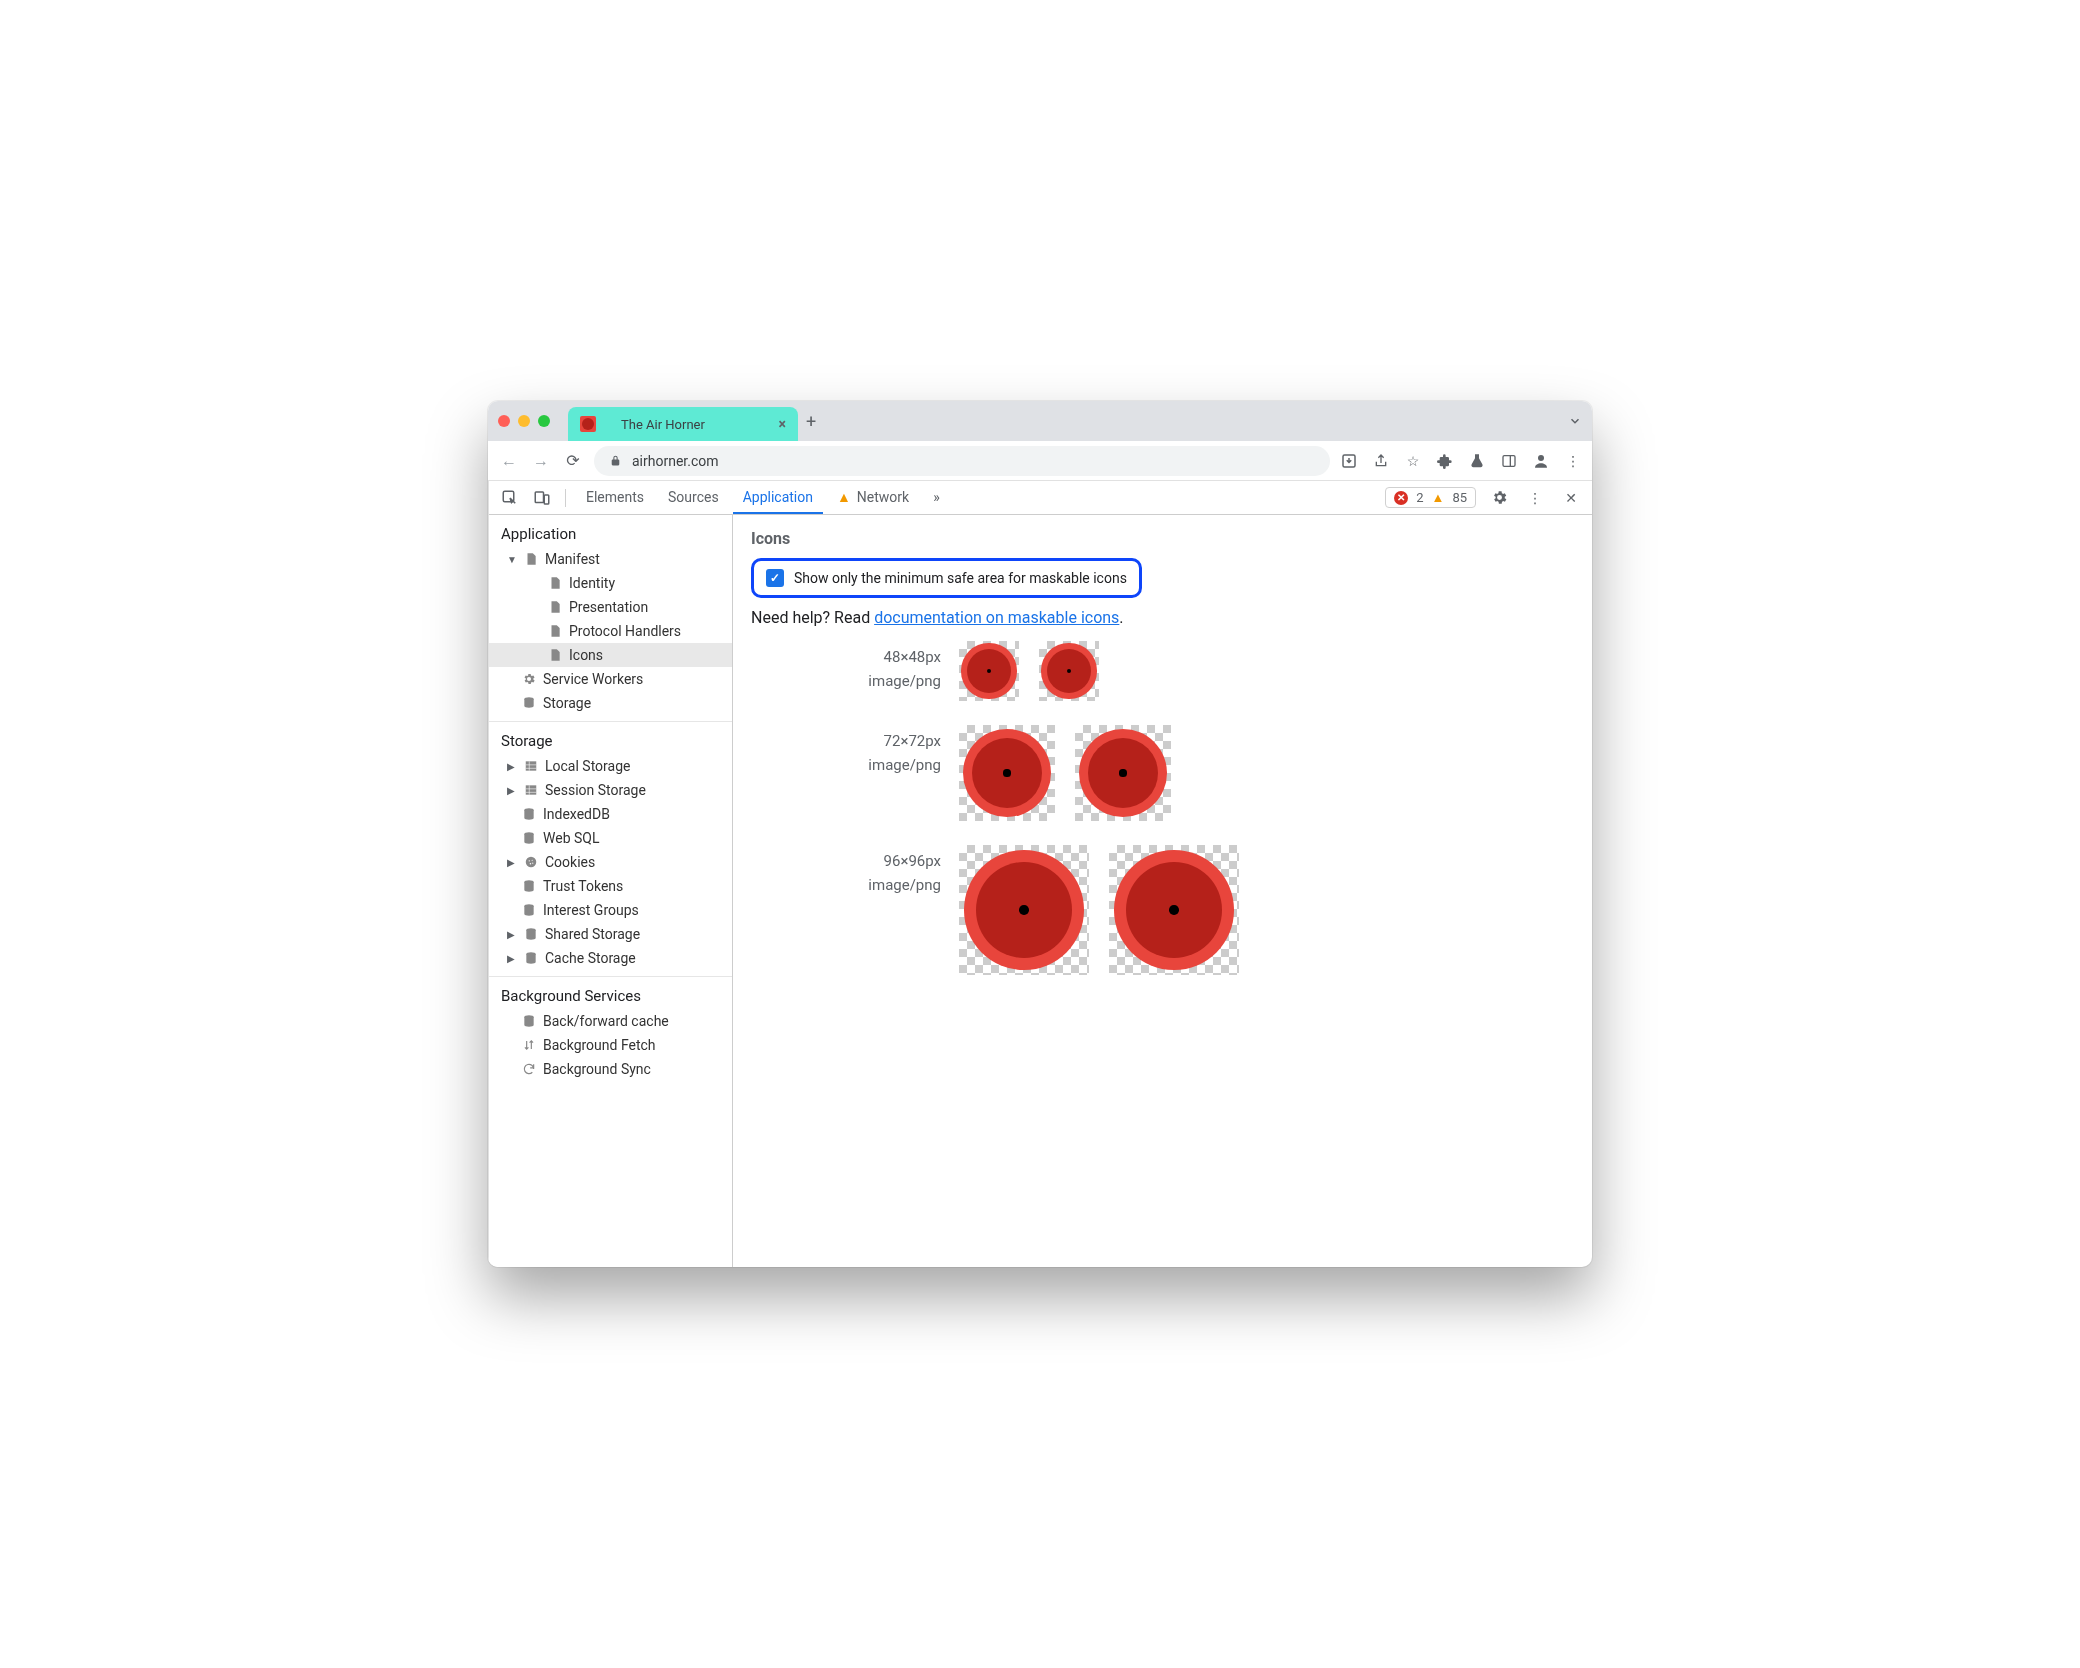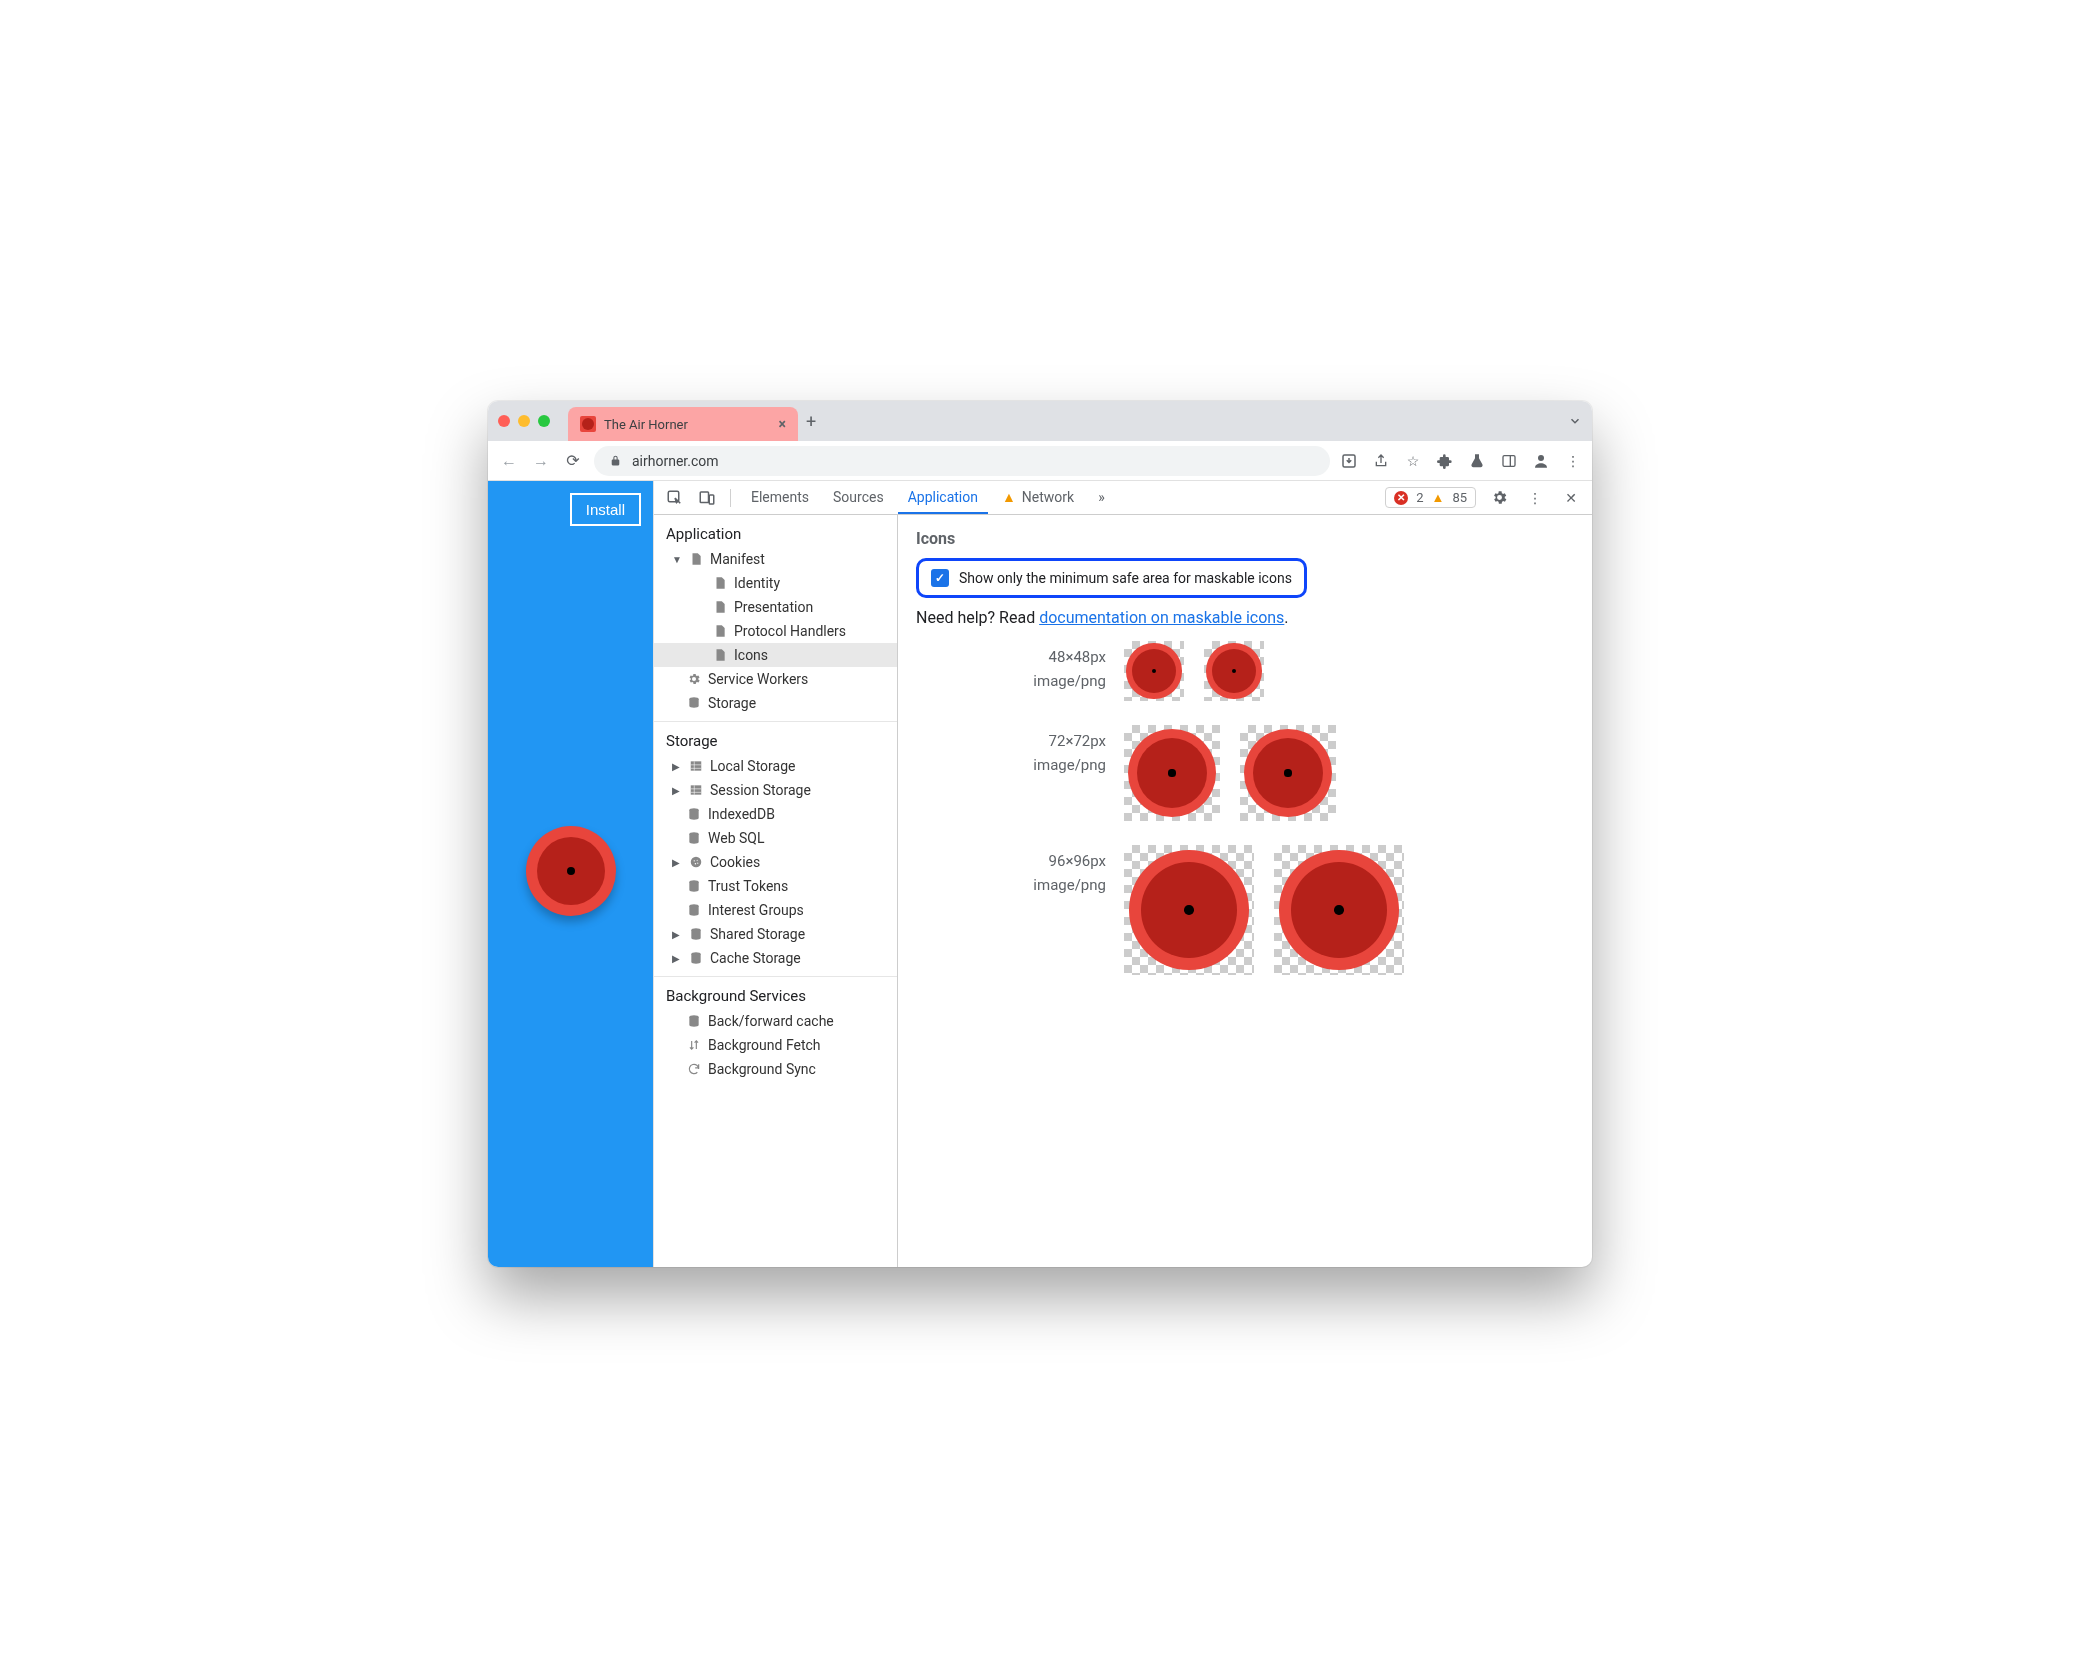--- a/index.html
+++ b/index.html
@@ -32,22 +32,22 @@
   .tabstrip {
     height: 40px; background: var(--chrome-grey);
     display: flex; align-items: flex-end; padding: 0 10px;
     gap: 8px;
   }
   .traffic { display: flex; gap: 8px; align-self: center; margin-right: 10px; }
   .traffic span { width: 12px; height: 12px; border-radius: 50%; display: block; }
   .t-red { background: #ff5f57; } .t-yellow { background: #febc2e; } .t-green { background: #28c840; }
 
   .tab {
-    height: 34px; background: #fca5a5; border-radius: 8px 8px 0 0;
-    display: flex; align-items: center; padding: 0 12px; gap: 8px;
+    height: 34px; background: #5eead4; border-radius: 8px 8px 0 0;
+    display: flex; align-items: center; padding: 0 12px; gap: 25px;
     min-width: 230px; position: relative;
   }
   .tab .favicon { width: 16px; height: 16px; border-radius: 2px; background: var(--horn-red); position: relative; }
   .tab .favicon::after { content: ""; position: absolute; inset: 2px; border-radius: 50%; background: var(--horn-dark); }
   .tab .title { font-size: 13px; color: #3c4043; flex: 1; }
   .tab .close { color: #5f6368; font-weight: 700; cursor: pointer; }
   .newtab { align-self: center; font-size: 18px; color: #5f6368; cursor: pointer; }
   .winchev { margin-left: auto; align-self: center; color: #5f6368; cursor: pointer; }
 
   .addrbar {
@@ -220,24 +220,20 @@
             <circle cx="12" cy="8" r="4"></circle>
             <path d="M4 21c0-4 4-6 8-6s8 2 8 6"></path>
           </svg>
         </span>
       <span class="addr-icon">⋮</span>
     </div>
   </div>
 
   <div class="content">
 
-    <div class="page">
-      <button class="install-btn">Install</button>
-      <div class="horn"></div>
-    </div>
 
     <div class="devtools">
 
       <div class="dt-toolbar">
         <span class="dt-iconbtn">
             <svg width="18" height="18" viewBox="0 0 24 24" fill="none" stroke="#5f6368" stroke-width="2">
               <rect x="3" y="3" width="14" height="14" rx="2"></rect>
               <path d="M12 12l7 7m-7-7l2 6 2-2 3 3"></path>
             </svg>
           </span>

